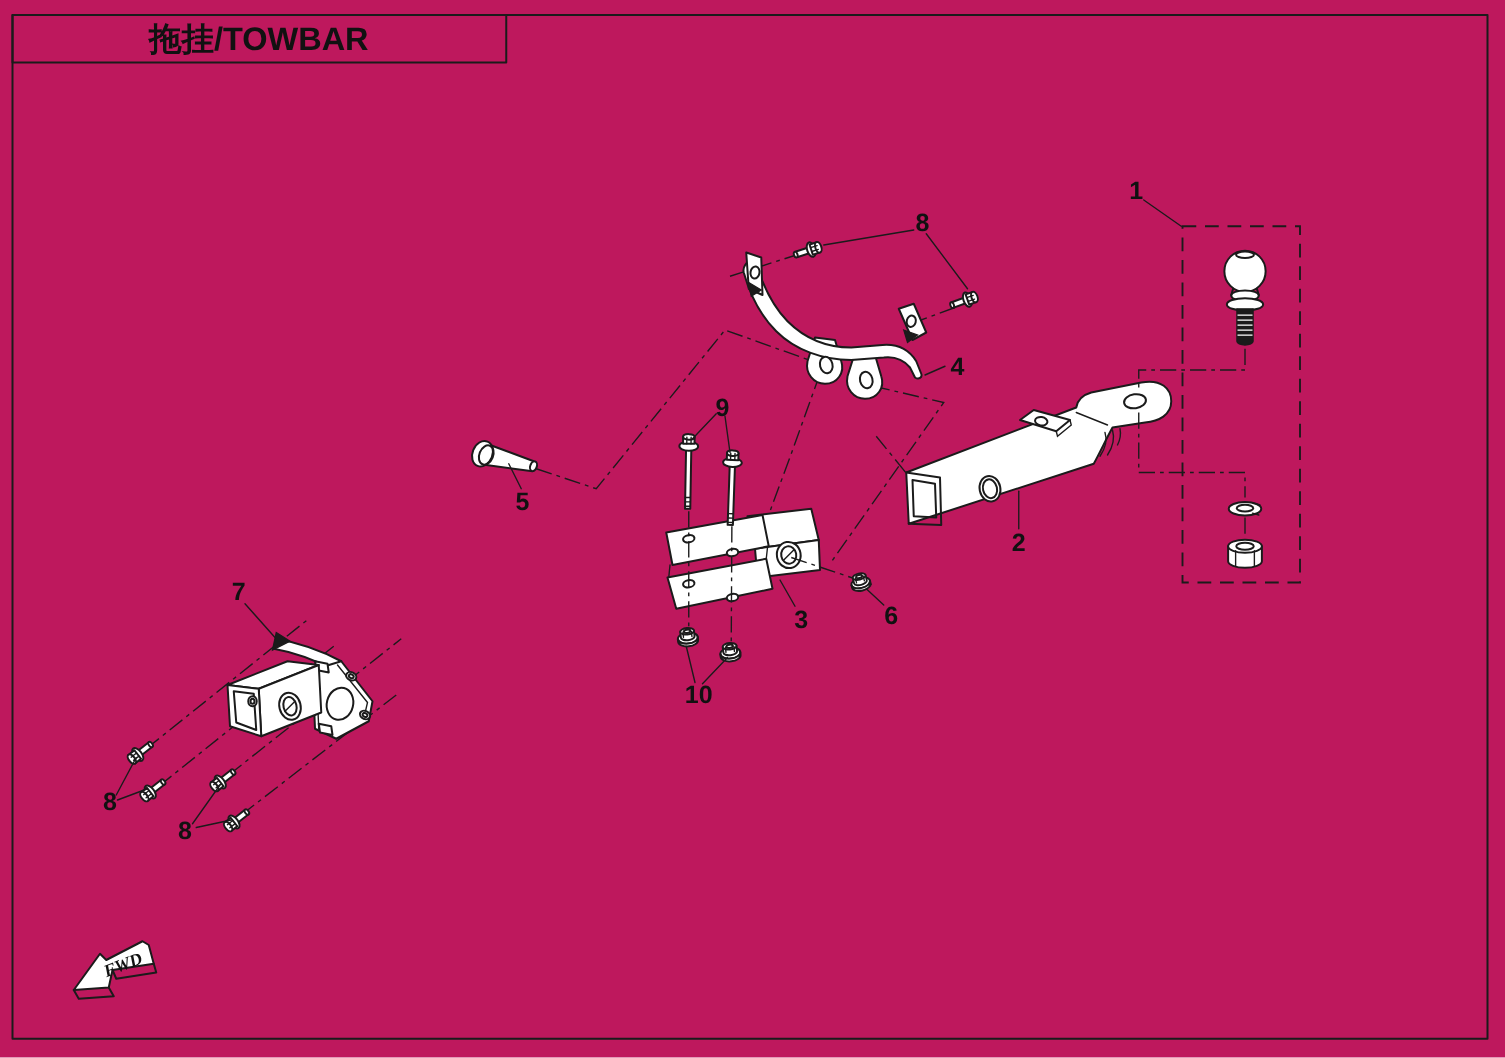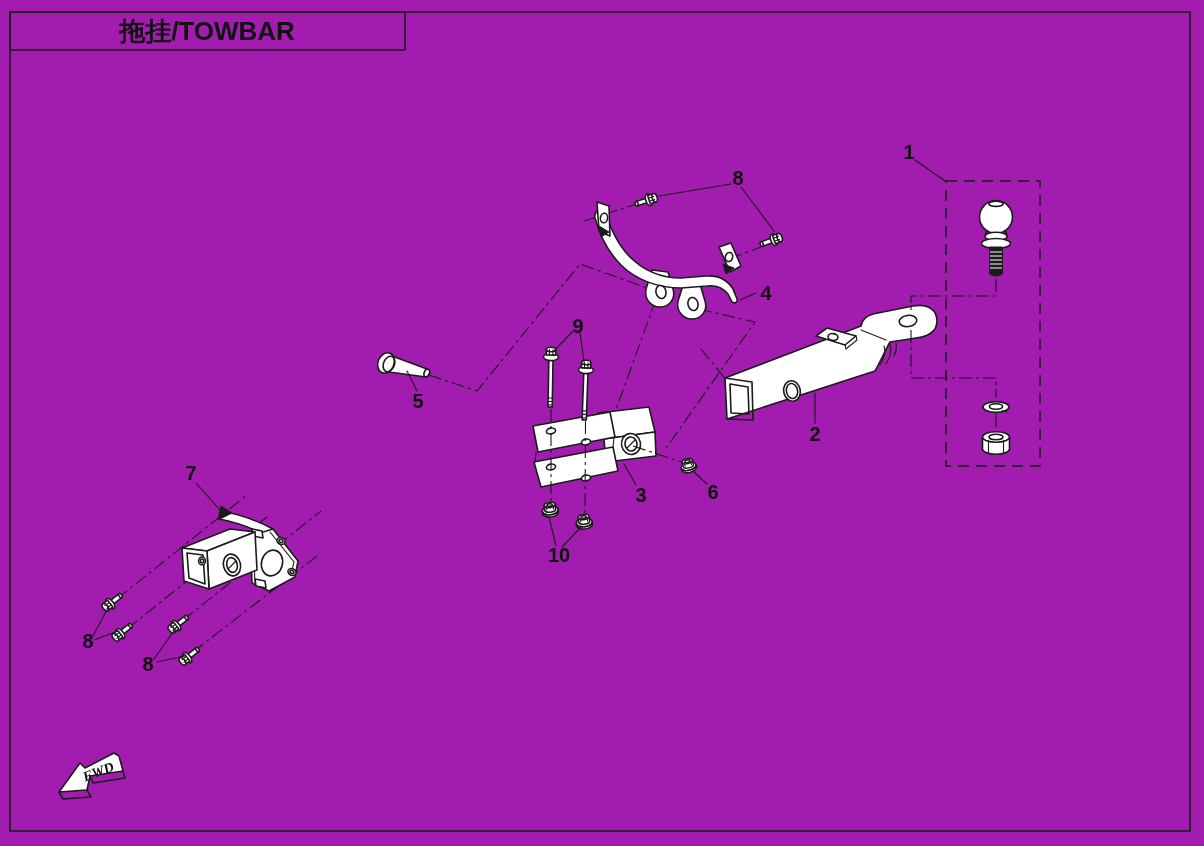--- a/index.html
+++ b/index.html
@@ -1,16 +1,16 @@
 <!DOCTYPE html>
 <html><head>
 <meta charset="utf-8">
 <style>
   html,body{margin:0;padding:0;background:#fff;}
-  .stage{position:relative;width:1204px;height:846px;background:#a21caf;overflow:hidden;
+  .stage{position:relative;width:1204px;height:846px;background:#be185d;overflow:hidden;
          font-family:"Liberation Sans",sans-serif;}
   svg{position:absolute;left:0;top:0;}
   
   .p{fill:#ffffff;stroke:#1b1b1b;stroke-width:1.6;stroke-linejoin:round;stroke-linecap:round;}
   
   .o{fill:none;stroke:#1b1b1b;stroke-width:1.6;stroke-linejoin:round;stroke-linecap:round;}
   
   .t{fill:none;stroke:#1b1b1b;stroke-width:1.1;stroke-linecap:round;}
   
   .cd{fill:none;stroke:#1b1b1b;stroke-width:1.1;stroke-dasharray:13 4 3 4;}

